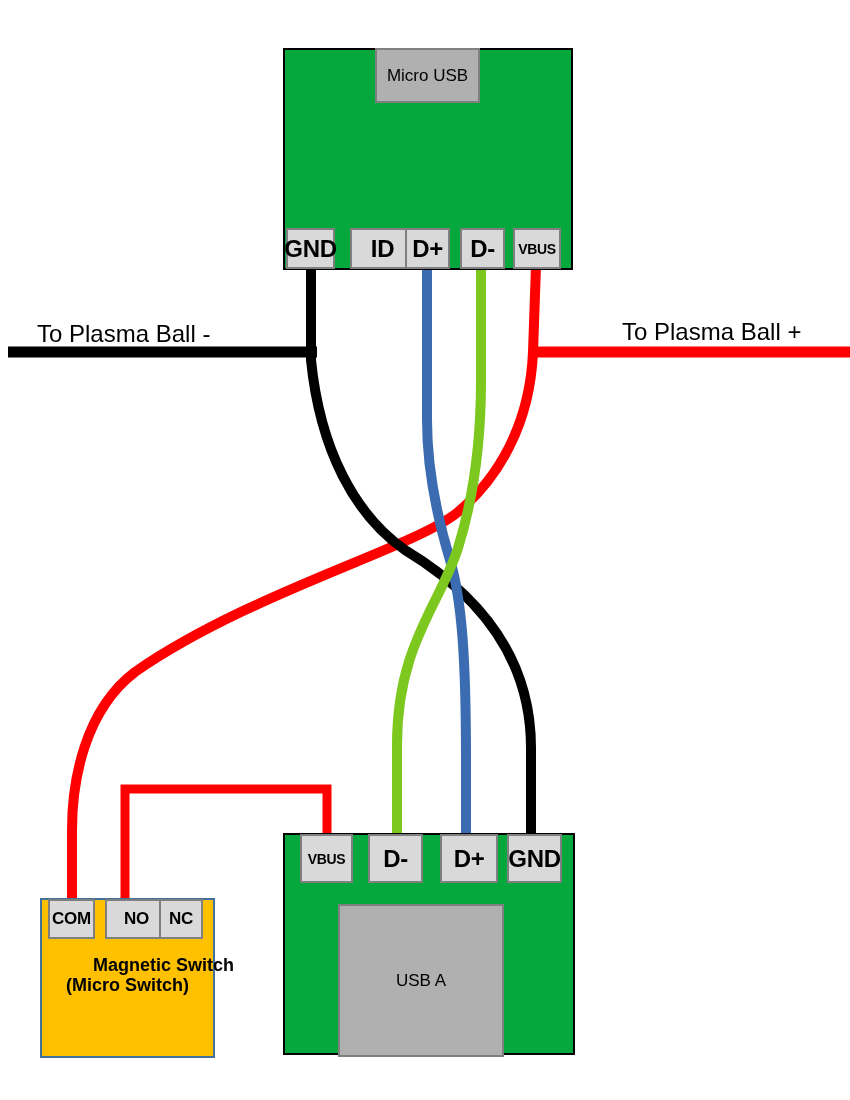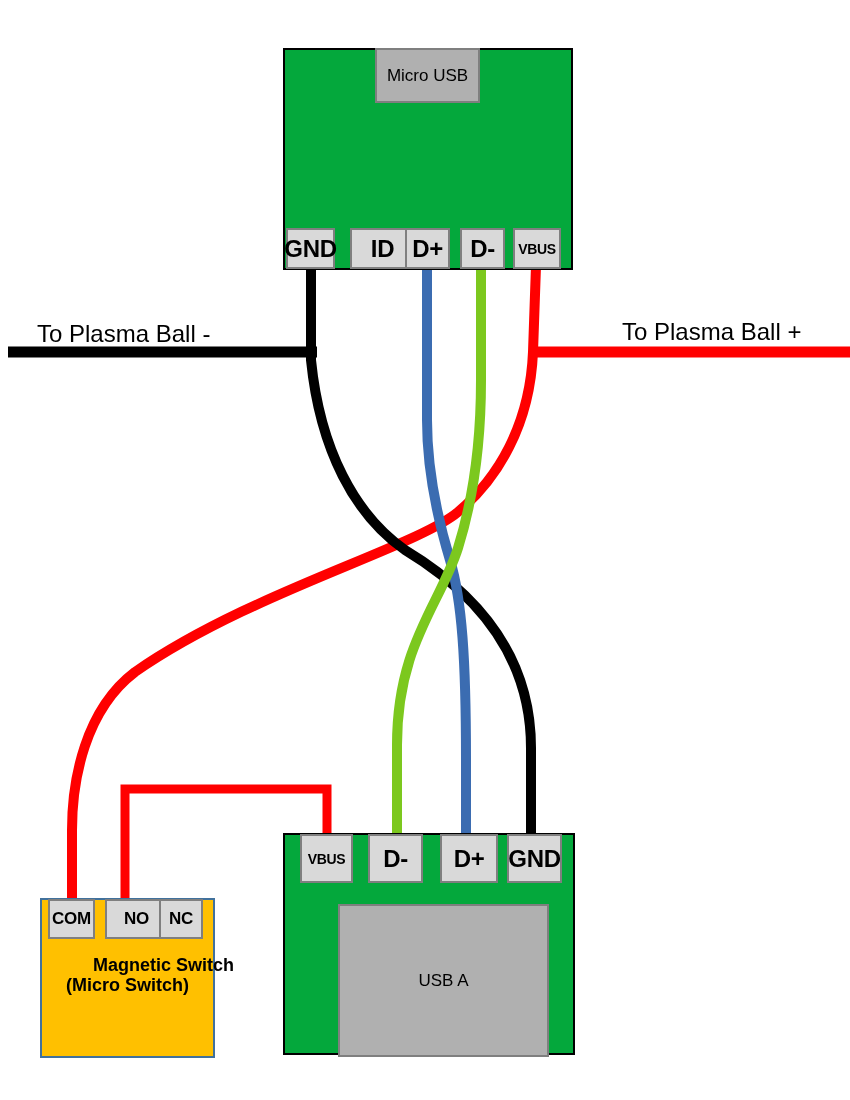--- a/index.html
+++ b/index.html
@@ -21,21 +21,21 @@
   .board.micro{left:283px;top:48px;width:290px;height:222px;}
   .board.usba{left:283px;top:833px;width:292px;height:222px;}
 
   .bigbox{
     position:absolute;z-index:3;box-sizing:border-box;
     background:var(--component-label-fill);border:2px solid var(--component-label-border);
     display:flex;align-items:center;justify-content:center;
     font-weight:normal;font-size:17px;
   }
   .bigbox.micro-label{left:375px;top:48px;width:105px;height:55px;}
-  .bigbox.usba-label{left:338px;top:904px;width:211px;height:153px;}
+  .bigbox.usba-label{left:338px;top:904px;width:166px;height:153px;}
 
   .pin{
     position:absolute;z-index:4;box-sizing:border-box;
     background:var(--pin-fill);border:2px solid var(--pin-border);
     display:flex;align-items:center;justify-content:center;
     font-weight:bold;font-size:24px;letter-spacing:-0.3px;
   }
   .pin.small{font-size:14px;}
   .pin.m{top:228px;height:41px;}
   .pin.u{top:834px;height:49px;}

